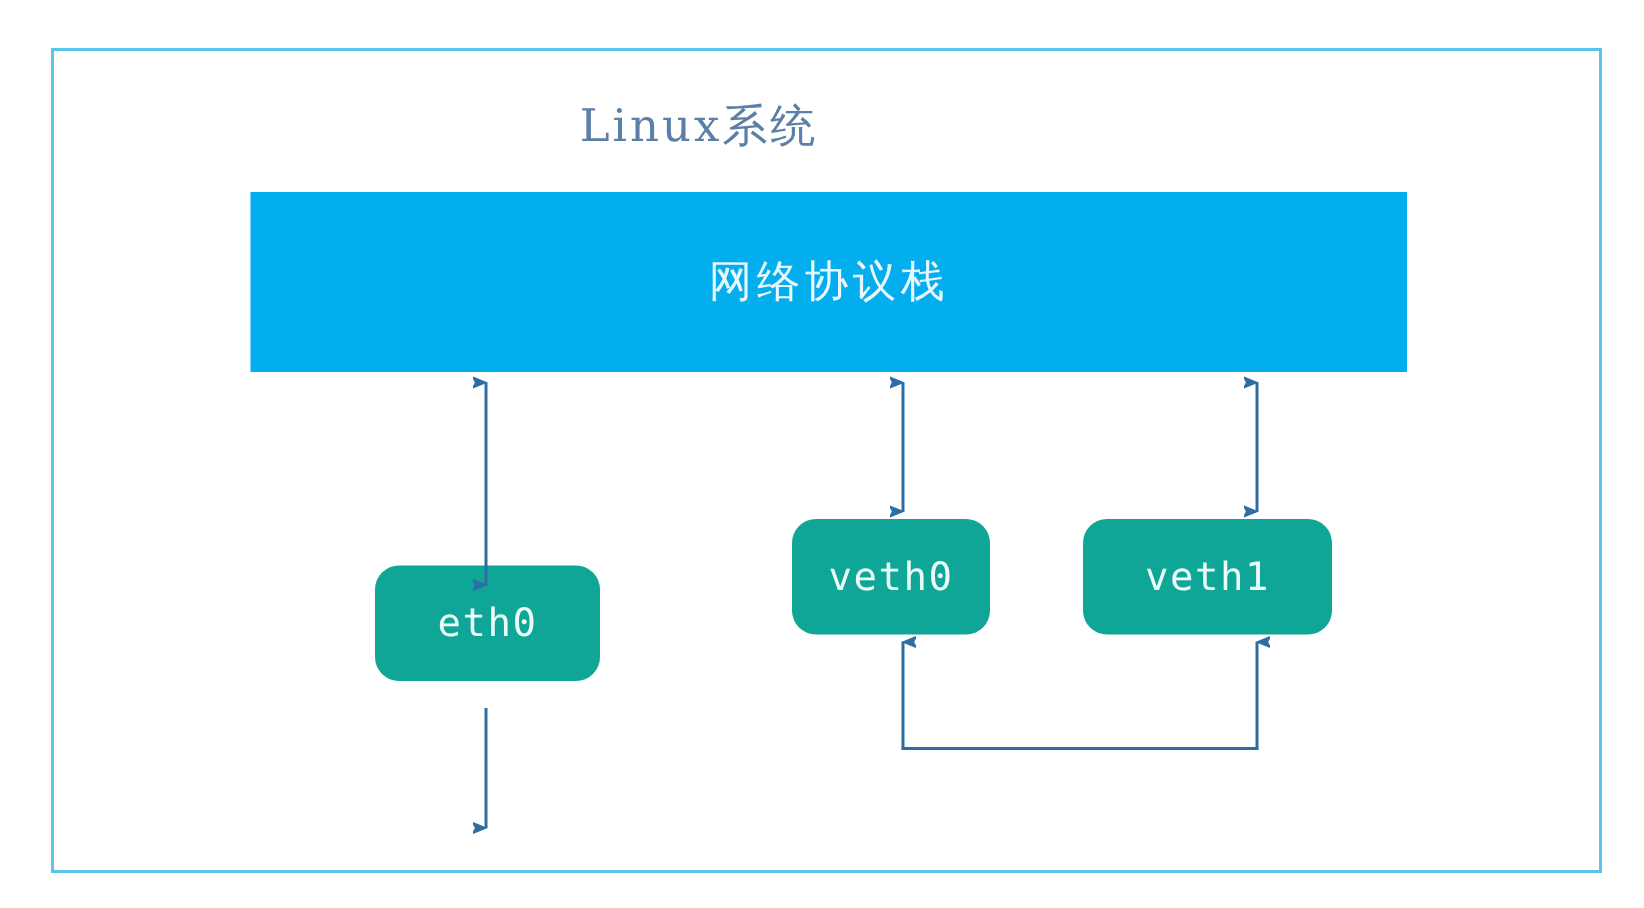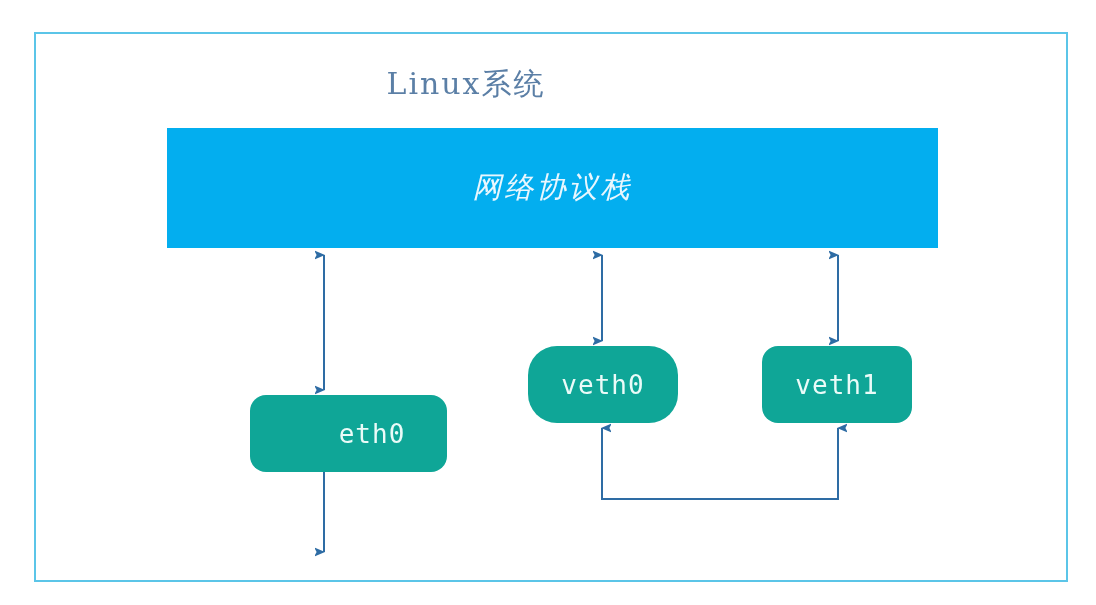--- a/index.html
+++ b/index.html
@@ -51,21 +51,20 @@
   .stack-bar {
     position: absolute;
     left: 167px;
     top: 128px;
     width: 771px;
     height: 120px;
     background: #03AEEF;
     display: flex;
     align-items: center;
     justify-content: center;
-    font-style: italic;
   }
   .stack-bar-label {
     font-family: "DejaVu Sans", "Liberation Sans", sans-serif;
     font-size: 29px;
     color: #E9F7FE;
     letter-spacing: 3px;
     white-space: nowrap;
   }
 
   
@@ -78,23 +77,23 @@
     justify-content: center;
   }
   .iface-label {
     font-family: "DejaVu Sans Mono", "Liberation Mono", monospace;
     font-size: 26px;
     color: #EAFBF8;
     letter-spacing: 1px;
     white-space: nowrap;
   }
 
-  .box-eth0  { left: 250px; top: 395px; width: 150px; height: 77px; padding-left: 47px; }
-  .box-veth0 { left: 528px; top: 346px; width: 150px; height: 77px; border-radius: 29px; }
-  .box-veth1 { left: 762px; top: 346px; width: 150px; height: 77px; }
+  .box-eth0  { left: 250px; top: 377px; width: 150px; height: 77px; }
+  .box-veth0 { left: 528px; top: 346px; width: 132px; height: 77px; }
+  .box-veth1 { left: 722px; top: 346px; width: 166px; height: 77px; }
 
   
   .connectors {
     position: absolute;
     left: 0;
     top: 0;
     width: 1096px;
     height: 605px;
     pointer-events: none;
   }

